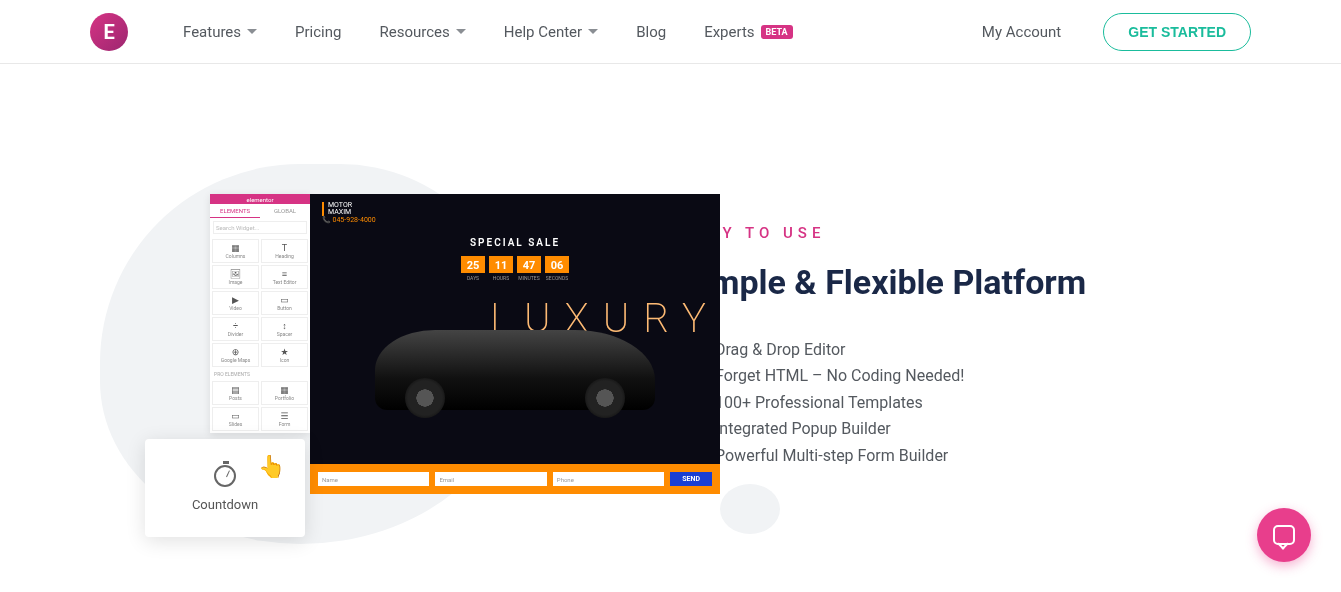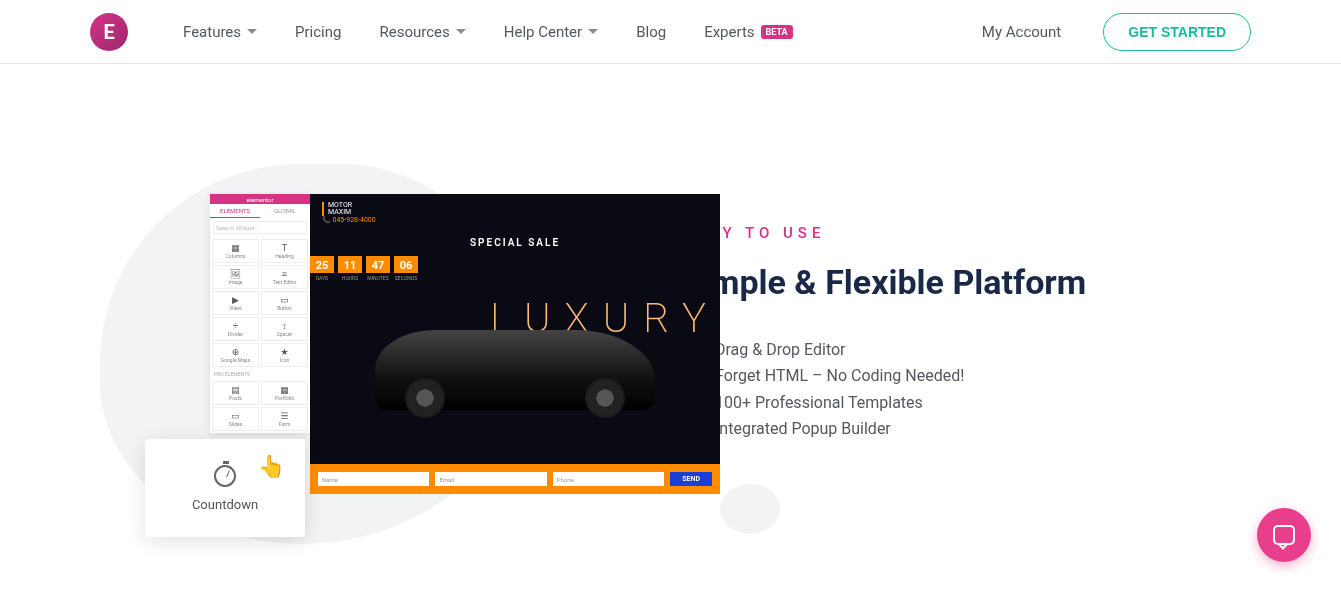--- a/index.html
+++ b/index.html
@@ -33,21 +33,21 @@
 .editor-cell { border: 1px solid #eee; height: 24px; display: flex; flex-direction: column; align-items: center; justify-content: center; font-size: 5px; color: #888; }
 .editor-cell-icon { font-size: 9px; color: #555; }
 .editor-section-label { padding: 2px 4px; font-size: 5px; color: #aaa; }
 
 .preview { position: absolute; left: 200px; top: 70px; width: 410px; height: 300px; background: #0a0a14; overflow: hidden; }
 .preview-header { display: flex; justify-content: space-between; padding: 8px 12px; font-size: 7px; color: #fff; flex-direction: column; }
 .motor-logo { border-left: 2px solid #ff8c00; padding-left: 4px; line-height: 1; }
 .phone { color: #ff8c00; font-size: 7px; }
 .preview-content { text-align: center; color: #fff; padding-top: 5px; position: relative; }
 .sale-label { font-size: 10px; letter-spacing: 2px; font-weight: 600; }
-.countdown-row { display: flex; gap: 4px; margin-top: 8px; }
+.countdown-row { display: flex; justify-content: center; gap: 4px; margin-top: 8px; }
 .countdown-box { background: #ff8c00; width: 24px; padding: 3px 0 1px 0; font-weight: bold; font-size: 11px; }
 .countdown-label { font-size: 5px; color: #999; margin-top: 2px; display: block; }
 .luxury { font-size: 40px; letter-spacing: 14px; font-weight: 200; margin-top: 14px; color: #fdba74; text-align: right; }
 .car { width: 280px; height: 80px; background: linear-gradient(180deg, #444 0%, #111 60%, #000 100%); margin: -12px auto 0; border-radius: 60px 80px 12px 12px / 40px 50px 12px 12px; position: relative; }
 .car::before, .car::after { content: ''; position: absolute; width: 40px; height: 40px; background: radial-gradient(circle, #555 30%, #222 31%, #222 60%, #000 100%); border-radius: 50%; bottom: -8px; }
 .car::before { left: 30px; }
 .car::after { right: 30px; }
 .preview-footer { position: absolute; bottom: 0; left: 0; right: 0; background: #ff8c00; padding: 8px; display: flex; gap: 6px; align-items: center; }
 .preview-input { flex: 1; background: #fff; height: 14px; font-size: 6px; color: #999; padding: 0 4px; display: flex; align-items: center; }
 .send-btn { background: #1a3fd4; color: #fff; font-size: 7px; padding: 3px 12px; font-weight: bold; }
@@ -231,19 +231,20 @@
   </div>
 
   <div class="content-right">
     <div class="eyebrow">EASY TO USE</div>
     <h2 class="headline">Simple &amp; Flexible Platform</h2>
     <ul class="feature-list">
       <li>Drag &amp; Drop Editor</li>
       <li>Forget HTML – No Coding Needed!</li>
       <li>100+ Professional Templates</li>
       <li>Integrated Popup Builder</li>
+      <li>Powerful Multi-step Form Builder</li>
     </ul>
   </div>
 </div>
 
 <div class="chat-bubble">
   <div class="chat-icon"></div>
 </div>
 
 </body></html>

